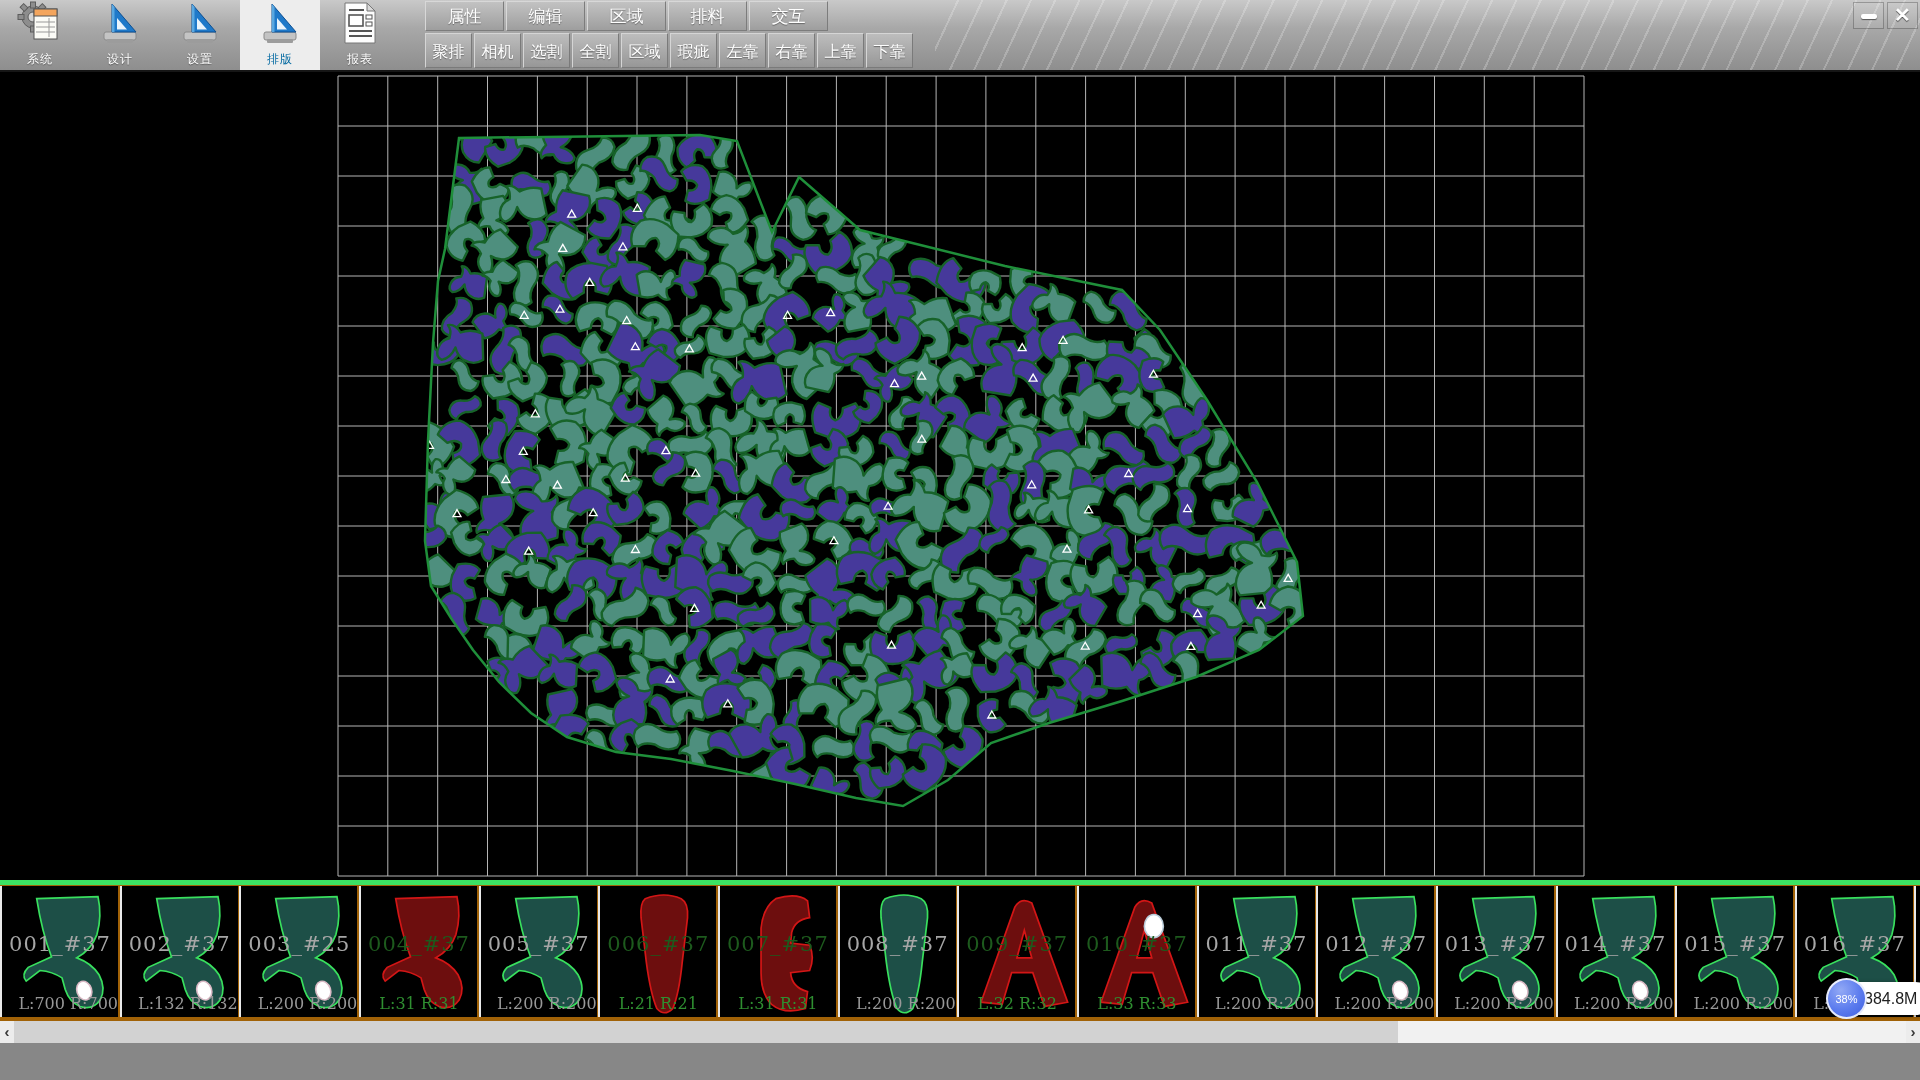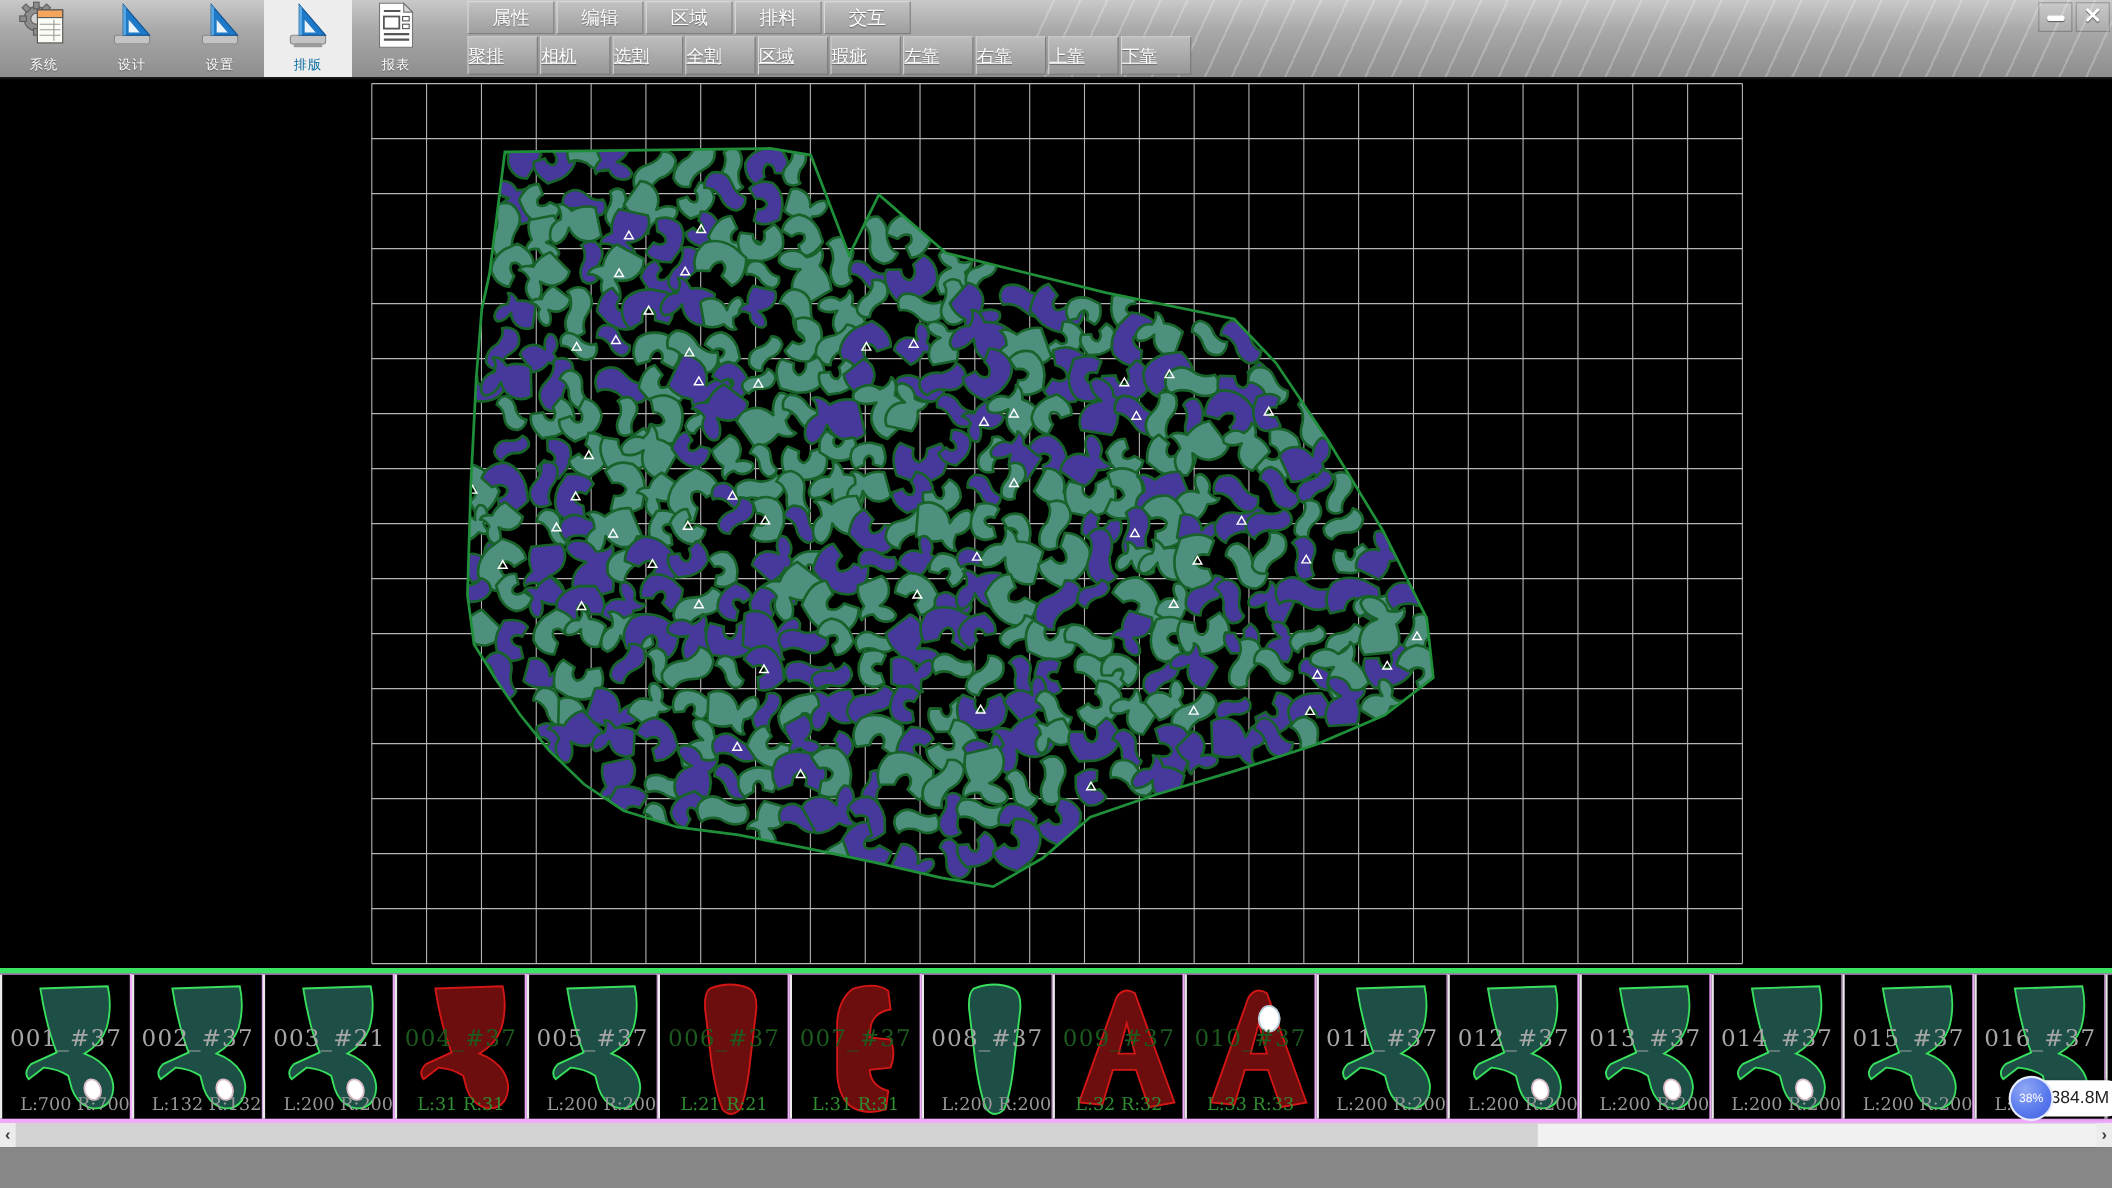--- a/index.html
+++ b/index.html
@@ -32,43 +32,43 @@
   .app-btn.active .app-caption{color:#0369a1;text-shadow:none;}
   .menu-row{position:absolute;left:425px;top:1px;display:flex;gap:2px;}
   .menu-tab{
     width:79px;height:30px;line-height:30px;text-align:center;box-sizing:border-box;
     font-size:17px;color:#fff;text-shadow:0 1px 1px #666;
     background:linear-gradient(180deg,#c2c2c2,#9e9e9e);
     border:1px solid;border-color:#d8d8d8 #7c7c7c #7c7c7c #d8d8d8;
   }
   .action-row{position:absolute;left:425px;top:33px;display:flex;gap:2px;}
   .action-btn{
-    width:64px;height:35px;line-height:35px;text-align:left;box-sizing:border-box;
+    width:47px;height:35px;line-height:35px;text-align:center;box-sizing:border-box;
     font-size:16px;color:#fff;text-shadow:0 1px 1px #666;
     background:linear-gradient(180deg,#bdbdbd,#979797);
-    border:1px solid;border-color:#d5d5d5 #7a7a7a #7a7a7a #d5d5d5;text-decoration:underline;
+    border:1px solid;border-color:#d5d5d5 #7a7a7a #7a7a7a #d5d5d5;
   }
   .win-controls{position:absolute;right:2px;top:2px;display:flex;gap:3px;z-index:6;}
   .win-btn{
     width:31px;height:27px;position:relative;border:1px solid rgba(0,0,0,.25);
     box-sizing:border-box;background:rgba(255,255,255,.06);
   }
   .win-btn .minbar{
     position:absolute;left:7px;top:11px;width:16px;height:5px;border-radius:2px;
     background:#fff;box-shadow:0 1px 1px #555;
   }
   .win-btn.close-btn{font-size:20px;font-weight:bold;color:#fff;text-align:center;
     line-height:25px;text-shadow:0 1px 1px #444;}
   
   #canvas-wrap{position:absolute;left:0;top:72px;width:1920px;height:808px;background:#000;}
   #canvas-wrap svg{display:block;}
   
   #green-line{position:absolute;left:0;top:880px;width:1920px;height:5px;background:#3ce263;}
   
-  #strip{position:absolute;left:0;top:885px;width:1920px;height:136px;background:#f0abfc;overflow:hidden;}
+  #strip{position:absolute;left:0;top:885px;width:1920px;height:136px;background:#a16207;overflow:hidden;}
   .tile{
     position:absolute;top:1px;width:118px;height:131px;background:#000;
     border-left:2px solid #eaeaea;box-sizing:border-box;overflow:hidden;
   }
   .tile svg{position:absolute;left:0;top:0;}
   .tname{
     position:absolute;left:0;right:0;top:46px;text-align:center;
     font-family:"DejaVu Serif",serif;font-size:21px;letter-spacing:1px;
   }
   .tinfo{
@@ -706,21 +706,21 @@
       <div class="tname">002_#37</div>
       <div class="tinfo">L:132 R:132</div>
     </div>
     <div class="tile teal" style="left: 239.3px;">
       <svg width="118" height="131" viewBox="0 0 100 124">
         <g transform="translate(5,2)">
           <path d="M22,10 L80,8 Q84,26 79,44 Q74,58 60,66 Q74,71 81,82 Q88,95 82,106 Q75,116 63,112 Q53,108 49,96 L46,85 Q37,79 25,78 L12,88 Q7,82 14,75 L36,65 Q27,42 22,10 Z" fill="#1d4f47" stroke="#39e05e" stroke-width="1.6" fill-rule="evenodd"></path>
           <ellipse cx="67" cy="97" rx="7" ry="9" transform="rotate(-18 67 97)" fill="#ffffff" stroke="#d9b9c4" stroke-width="1.5"></ellipse>
         </g>
       </svg>
-      <div class="tname">003_#21</div>
+      <div class="tname">003_#25</div>
       <div class="tinfo">L:200 R:200</div>
     </div>
     <div class="tile red" style="left: 359px;">
       <svg width="118" height="131" viewBox="0 0 100 124">
         <g transform="translate(5,2)">
           <path d="M22,10 L80,8 Q84,26 79,44 Q74,58 60,66 Q74,71 81,82 Q88,95 82,106 Q75,116 63,112 Q53,108 49,96 L46,85 Q37,79 25,78 L12,88 Q7,82 14,75 L36,65 Q27,42 22,10 Z" fill="#6d0e0e" stroke="#d31616" stroke-width="1.6" fill-rule="evenodd"></path>
         </g>
       </svg>
       <div class="tname">004_#37</div>
       <div class="tinfo">L:31 R:31</div>

